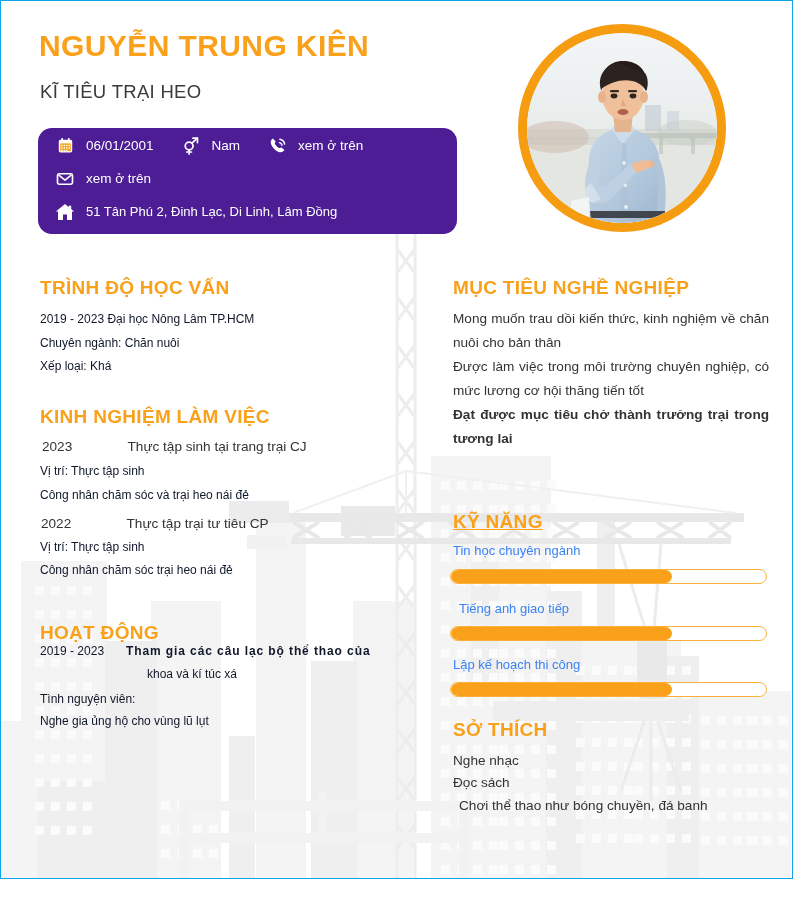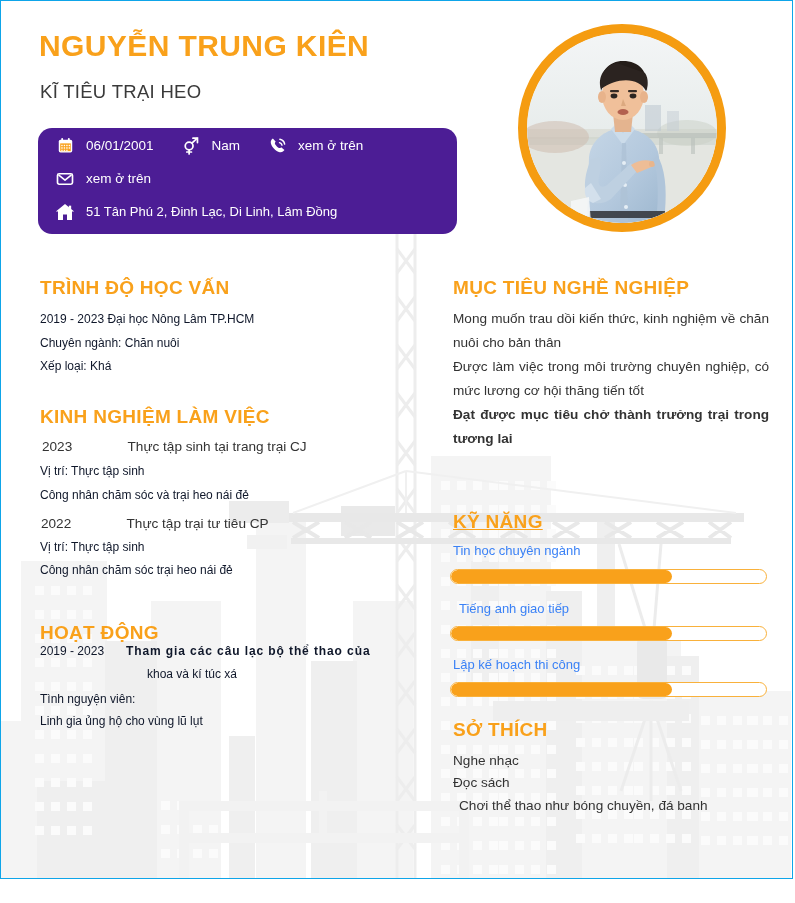--- a/index.html
+++ b/index.html
@@ -520,21 +520,21 @@
       <span>Thực tập trại tư tiêu CP</span>
     </div>
     <div class="body-line" style="left:39px; top:539px;">Vị trí: Thực tập sinh</div>
     <div class="body-line" style="left:39px; top:562px;">Công nhân chăm sóc trại heo nái đẻ</div>
 
     <div class="sec-title" style="left:39px; top:610px;margin-top:11px;">HOẠT ĐỘNG</div>
     <div class="body-line" style="left:39px; top:643px;">2019 - 2023</div>
     <div class="body-line" style="left:125px; top:643px; letter-spacing:0.9px;font-weight:bold;">Tham gia các câu lạc bộ thể thao của</div>
     <div class="body-line" style="left:146px; top:666px;">khoa và kí túc xá</div>
     <div class="body-line" style="left:39px; top:691px;">Tình nguyện viên:</div>
-    <div class="body-line" style="left:39px; top:713px;">Linh gia ủng hộ cho vùng lũ lụt</div>
+    <div class="body-line" style="left:39px; top:713px;">Nghe gia ủng hộ cho vùng lũ lụt</div>
 
     <div class="sec-title" style="left:452px; top:276px;">MỤC TIÊU NGHỀ NGHIỆP</div>
     <div class="body-para" style="left:452px; top:354px; width:316px;">Được làm việc trong môi trường chuyên nghiệp, có mức lương cơ hội thăng tiến tốt</div>
     <div class="body-para" style="left:452px; top:306px; width:316px;">Mong muốn trau dồi kiến thức, kinh nghiệm về chăn nuôi cho bản thân</div>
     <div class="body-para" style="left:452px; top:402px; width:316px;font-weight:bold;">Đạt được mục tiêu chở thành trưởng trại trong tương lai</div>
 
     <div class="sec-title" style="left:452px; top:510px;text-decoration:underline;">KỸ NĂNG</div>
 
     <div class="skill-label" style="left:452px; top:542px;">Tin học chuyên ngành</div>
     <div class="bar-track" style="left:449px; top:568px;">

